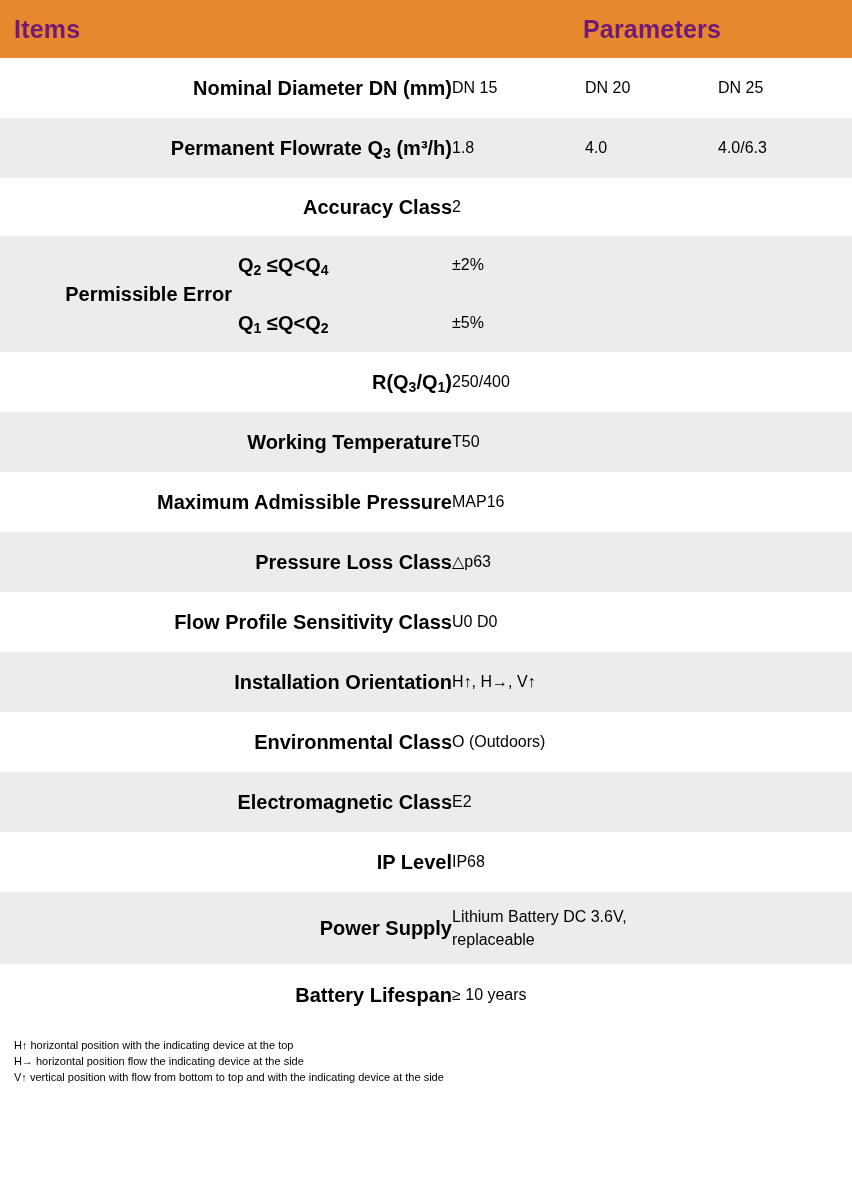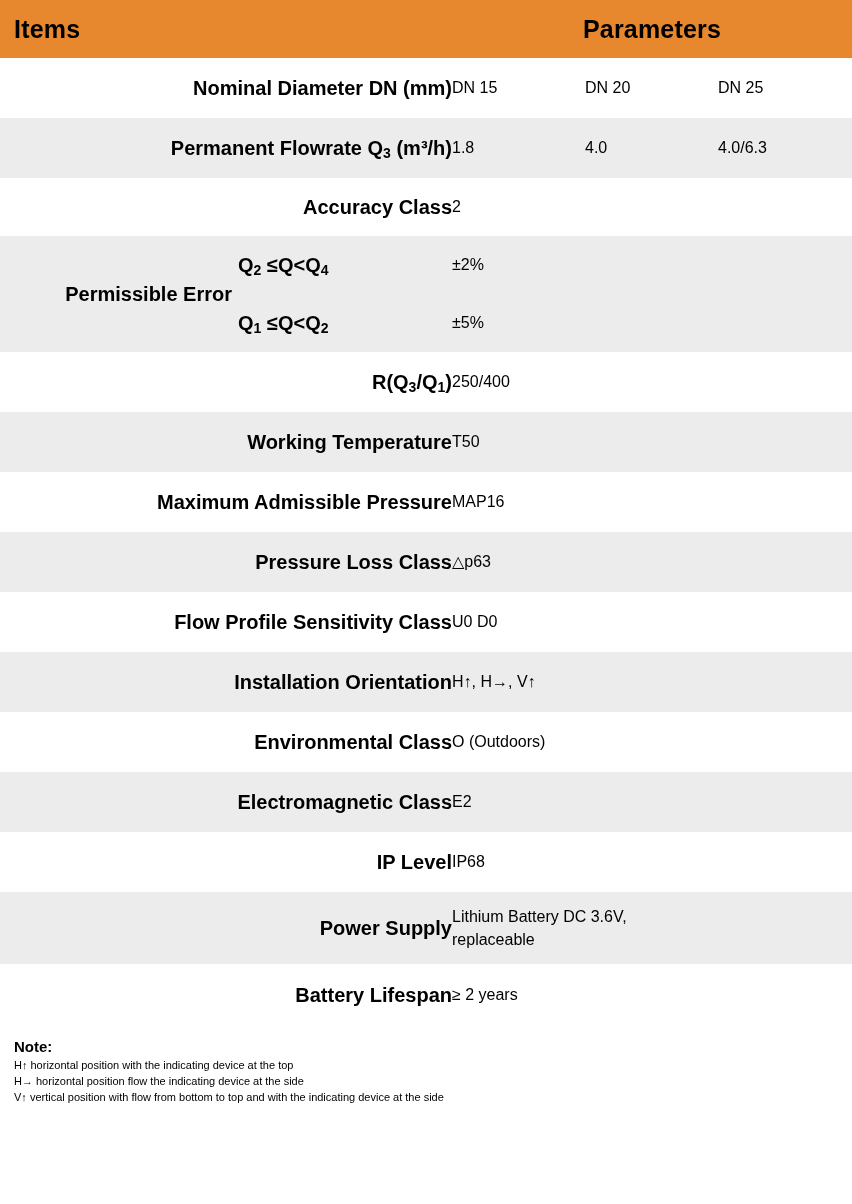--- a/index.html
+++ b/index.html
@@ -18,21 +18,21 @@
     border-collapse: collapse;
     table-layout: fixed;
   }
   .spec-table td, .spec-table th {
     padding: 0;
     vertical-align: middle;
   }
   
   .hdr-row th {
     background: #E8882E;
-    color: #000000;
+    color: #701a75;
     font-size: 25px;
     font-weight: bold;
     height: 58px;
     letter-spacing: .2px;
     margin-left: 44px;
   }
   .hdr-items {
     text-align: left;
     padding-left: 14px !important;
   }
@@ -197,23 +197,22 @@
     <tr class="row-grey r-h96">
       <td class="label-cell" colspan="2">Power Supply</td>
       <td class="value-cell" colspan="3">
         <div>Lithium Battery DC 3.6V,</div>
         <div>replaceable</div>
       </td>
     </tr>
 
     <tr class="row-white r-h62">
       <td class="label-cell" colspan="2">Battery Lifespan</td>
-      <td class="value-cell" colspan="3">≥ 2  years</td>
+      <td class="value-cell" colspan="3">≥ 10  years</td>
     </tr>
   </tbody>
 </table>
 
 <div class="note-wrap">
-  <div class="note-title">Note:</div>
   <div class="note-line">H↑ horizontal position with the indicating device at the top</div>
   <div class="note-line">H→ horizontal position flow the indicating device at the side</div>
   <div class="note-line">V↑ vertical position with flow from bottom to top and with the indicating device at the side</div>
 </div>
 
 </body></html>

